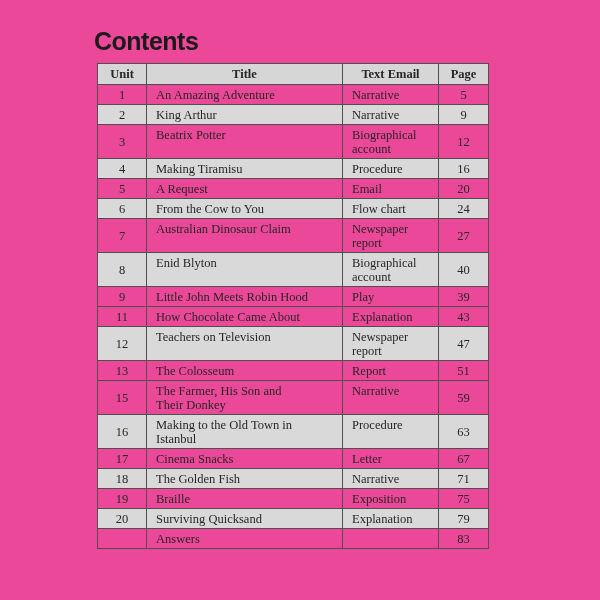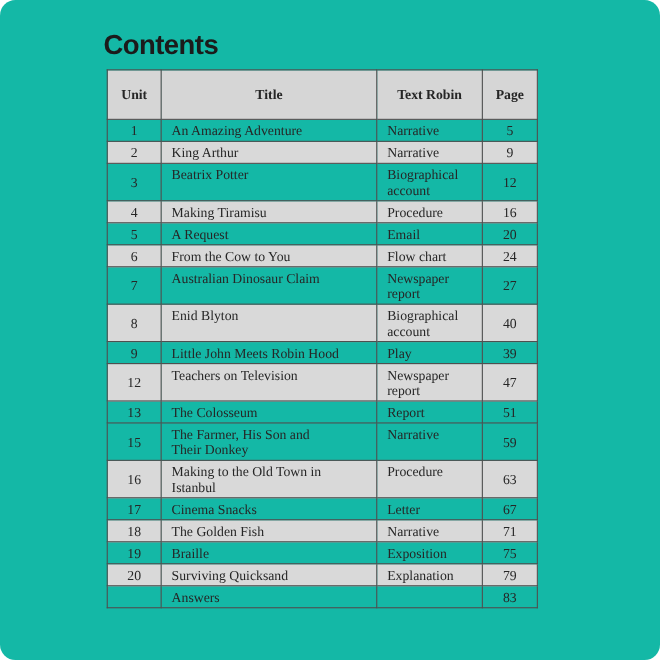--- a/index.html
+++ b/index.html
@@ -11,22 +11,21 @@
     width: 600px;
     height: 600px;
     overflow: hidden;
     font-family: "Liberation Serif", serif;
     color: var(--text-color, #262626);
   }
   .page {
     position: relative;
     width: 600px;
     height: 600px;
-    background: #14b8a6;
-    border-radius: 14px;
+    background: #ec4899;
   }
   .heading {
     position: absolute;
     left: 94px;
     top: 28px;
     font-family: "Liberation Sans", sans-serif;
     font-weight: bold;
     font-size: 25px;
     line-height: 1.1;
     letter-spacing: -0.5px;
@@ -46,21 +45,21 @@
   }
   table.contents th,
   table.contents td {
     border: 1px solid var(--border-color, #4f4f4f);
   }
   table.contents th {
     background: var(--header-bg, #d6d6d6);
     font-weight: bold;
     text-align: center;
     vertical-align: middle;
-    padding: 15px 2px;
+    padding: 3px 2px;
   }
   td.c-unit, td.c-page {
     text-align: center;
     vertical-align: middle;
     padding: 2.5px 2px;
   }
   td.c-title, td.c-type {
     text-align: left;
     vertical-align: top;
     white-space: pre-line;
@@ -81,21 +80,21 @@
     <colgroup>
       <col style="width:49px">
       <col style="width:196px">
       <col style="width:96px">
       <col style="width:50px">
     </colgroup>
     <thead>
       <tr>
         <th>Unit</th>
         <th>Title</th>
-        <th>Text Robin</th>
+        <th>Text Email</th>
         <th>Page</th>
       </tr>
     </thead>
     <tbody id="rows-body">
         <tr>
           <td class="c-unit">1</td>
           <td class="c-title">An Amazing Adventure</td>
           <td class="c-type">Narrative</td>
           <td class="c-page">5</td>
         </tr>
@@ -143,20 +142,26 @@
           <td class="c-type">Biographical
 account</td>
           <td class="c-page">40</td>
         </tr>
         <tr>
           <td class="c-unit">9</td>
           <td class="c-title">Little John Meets Robin Hood</td>
           <td class="c-type">Play</td>
           <td class="c-page">39</td>
         </tr>
+        <tr>
+          <td class="c-unit">11</td>
+          <td class="c-title">How Chocolate Came About</td>
+          <td class="c-type">Explanation</td>
+          <td class="c-page">43</td>
+        </tr>
         <tr class="shaded">
           <td class="c-unit">12</td>
           <td class="c-title">Teachers on Television</td>
           <td class="c-type">Newspaper
 report</td>
           <td class="c-page">47</td>
         </tr>
         <tr>
           <td class="c-unit">13</td>
           <td class="c-title">The Colosseum</td>

